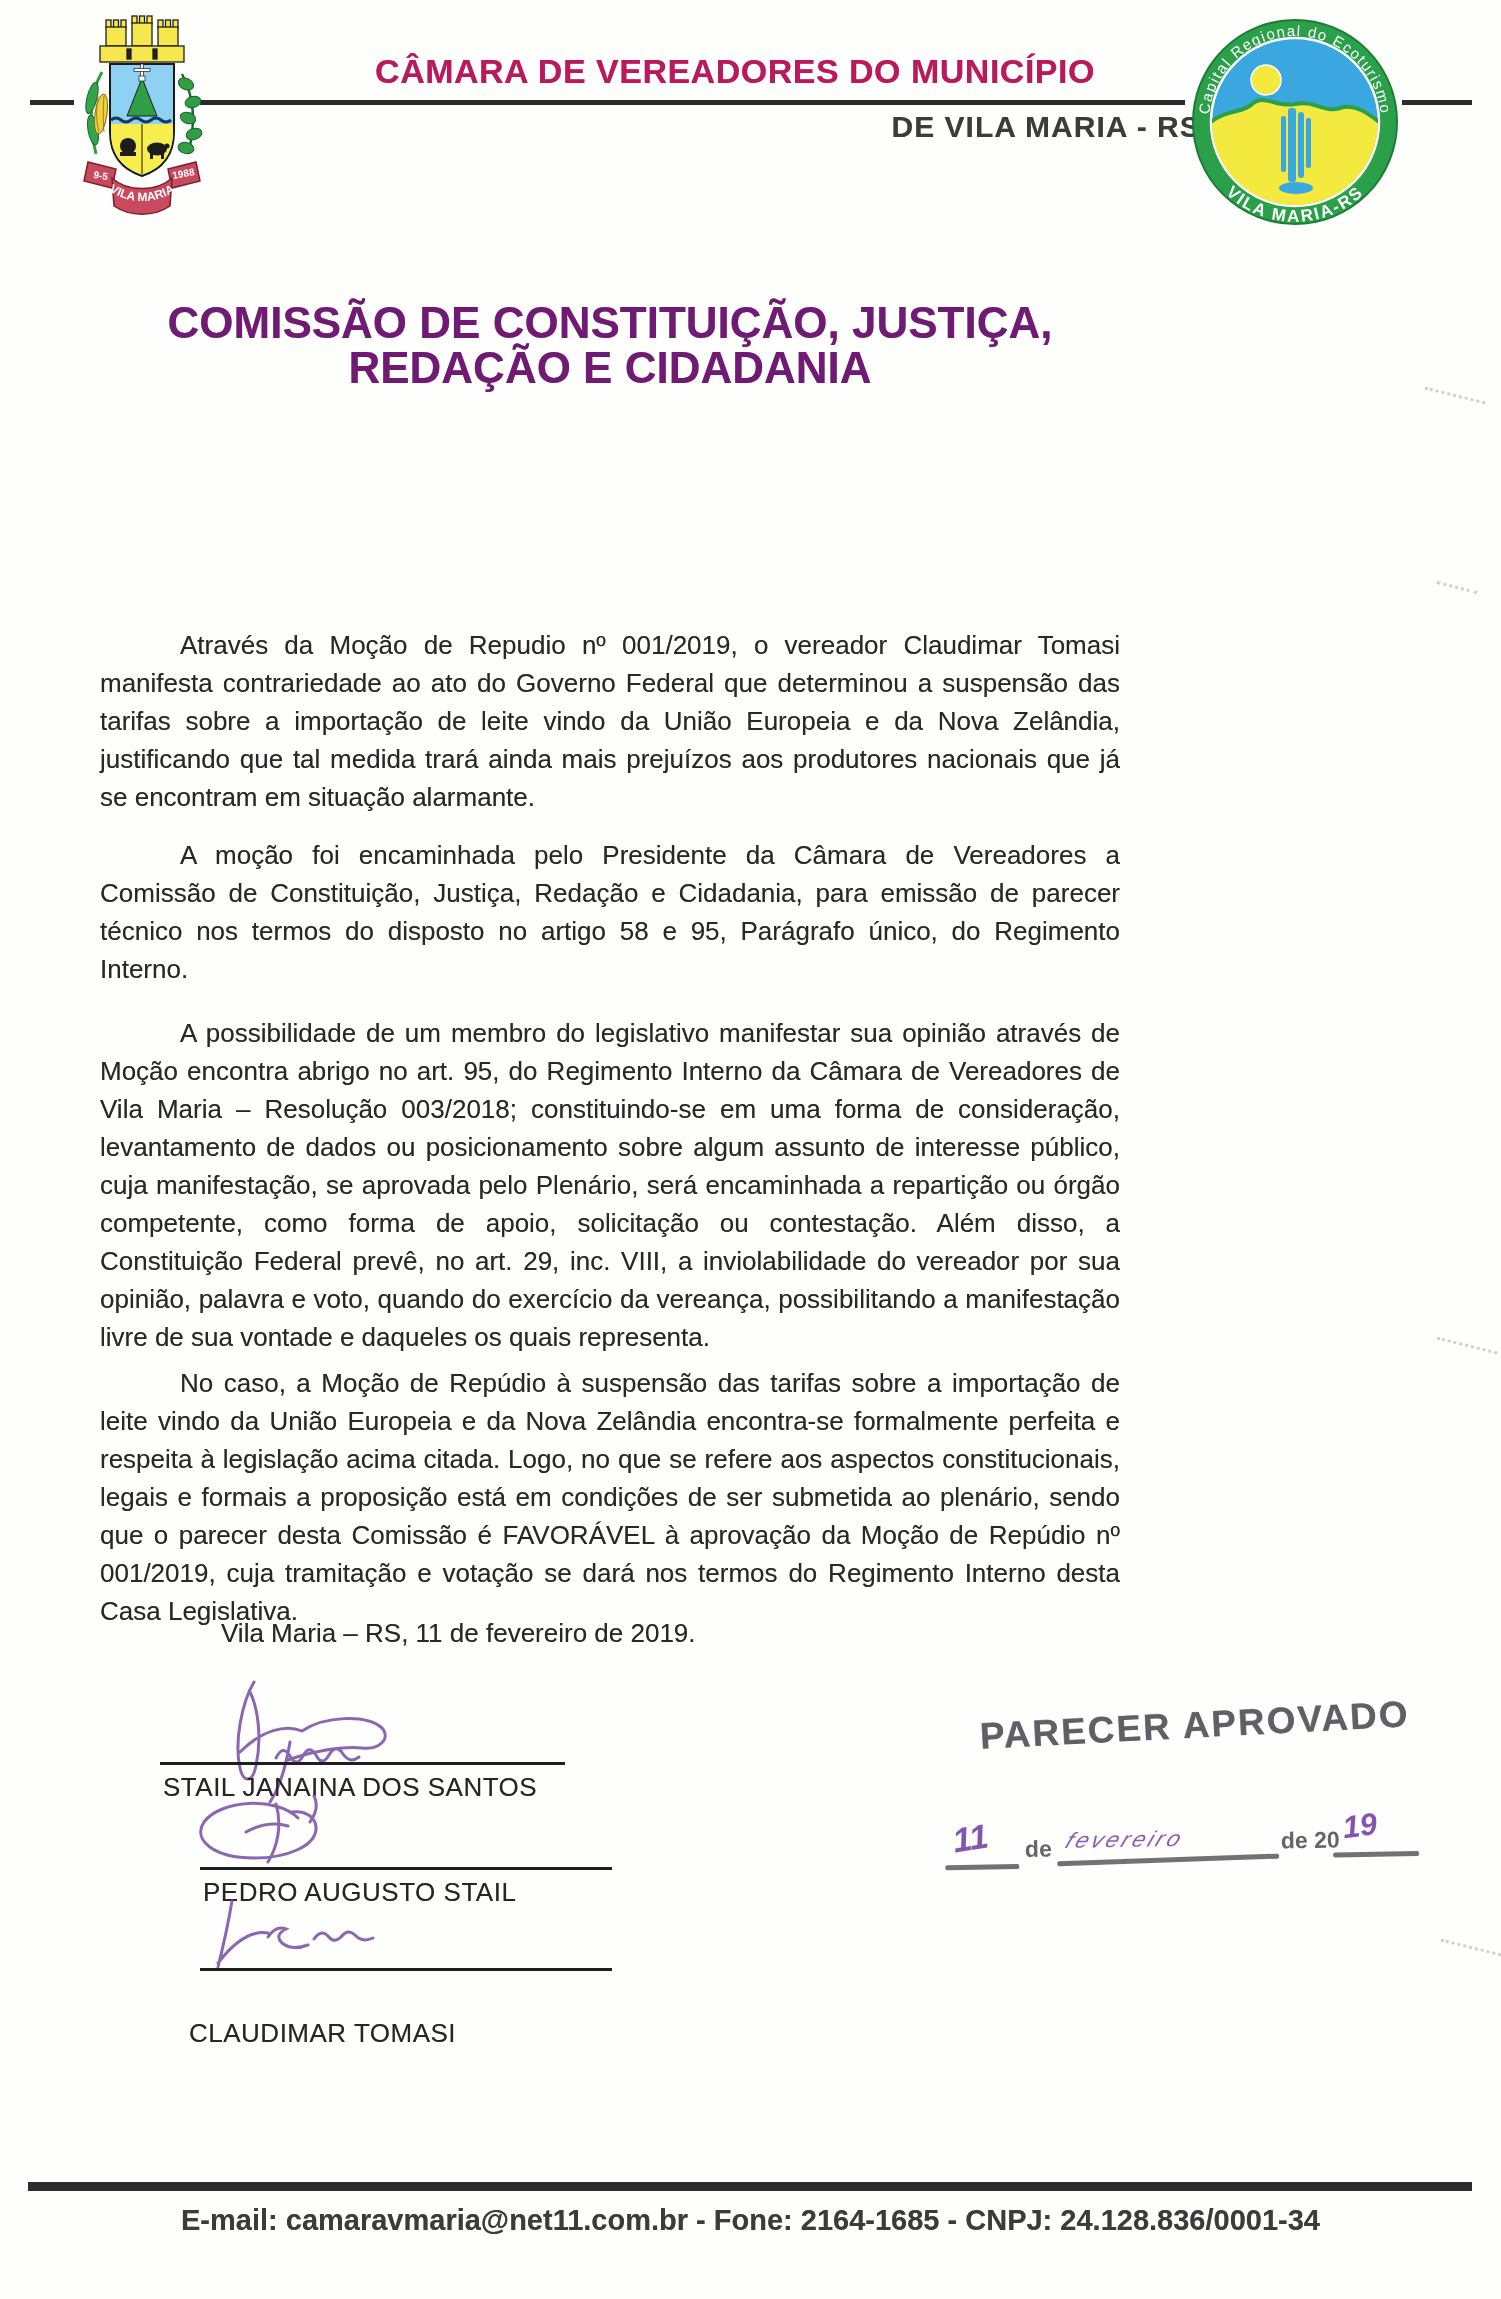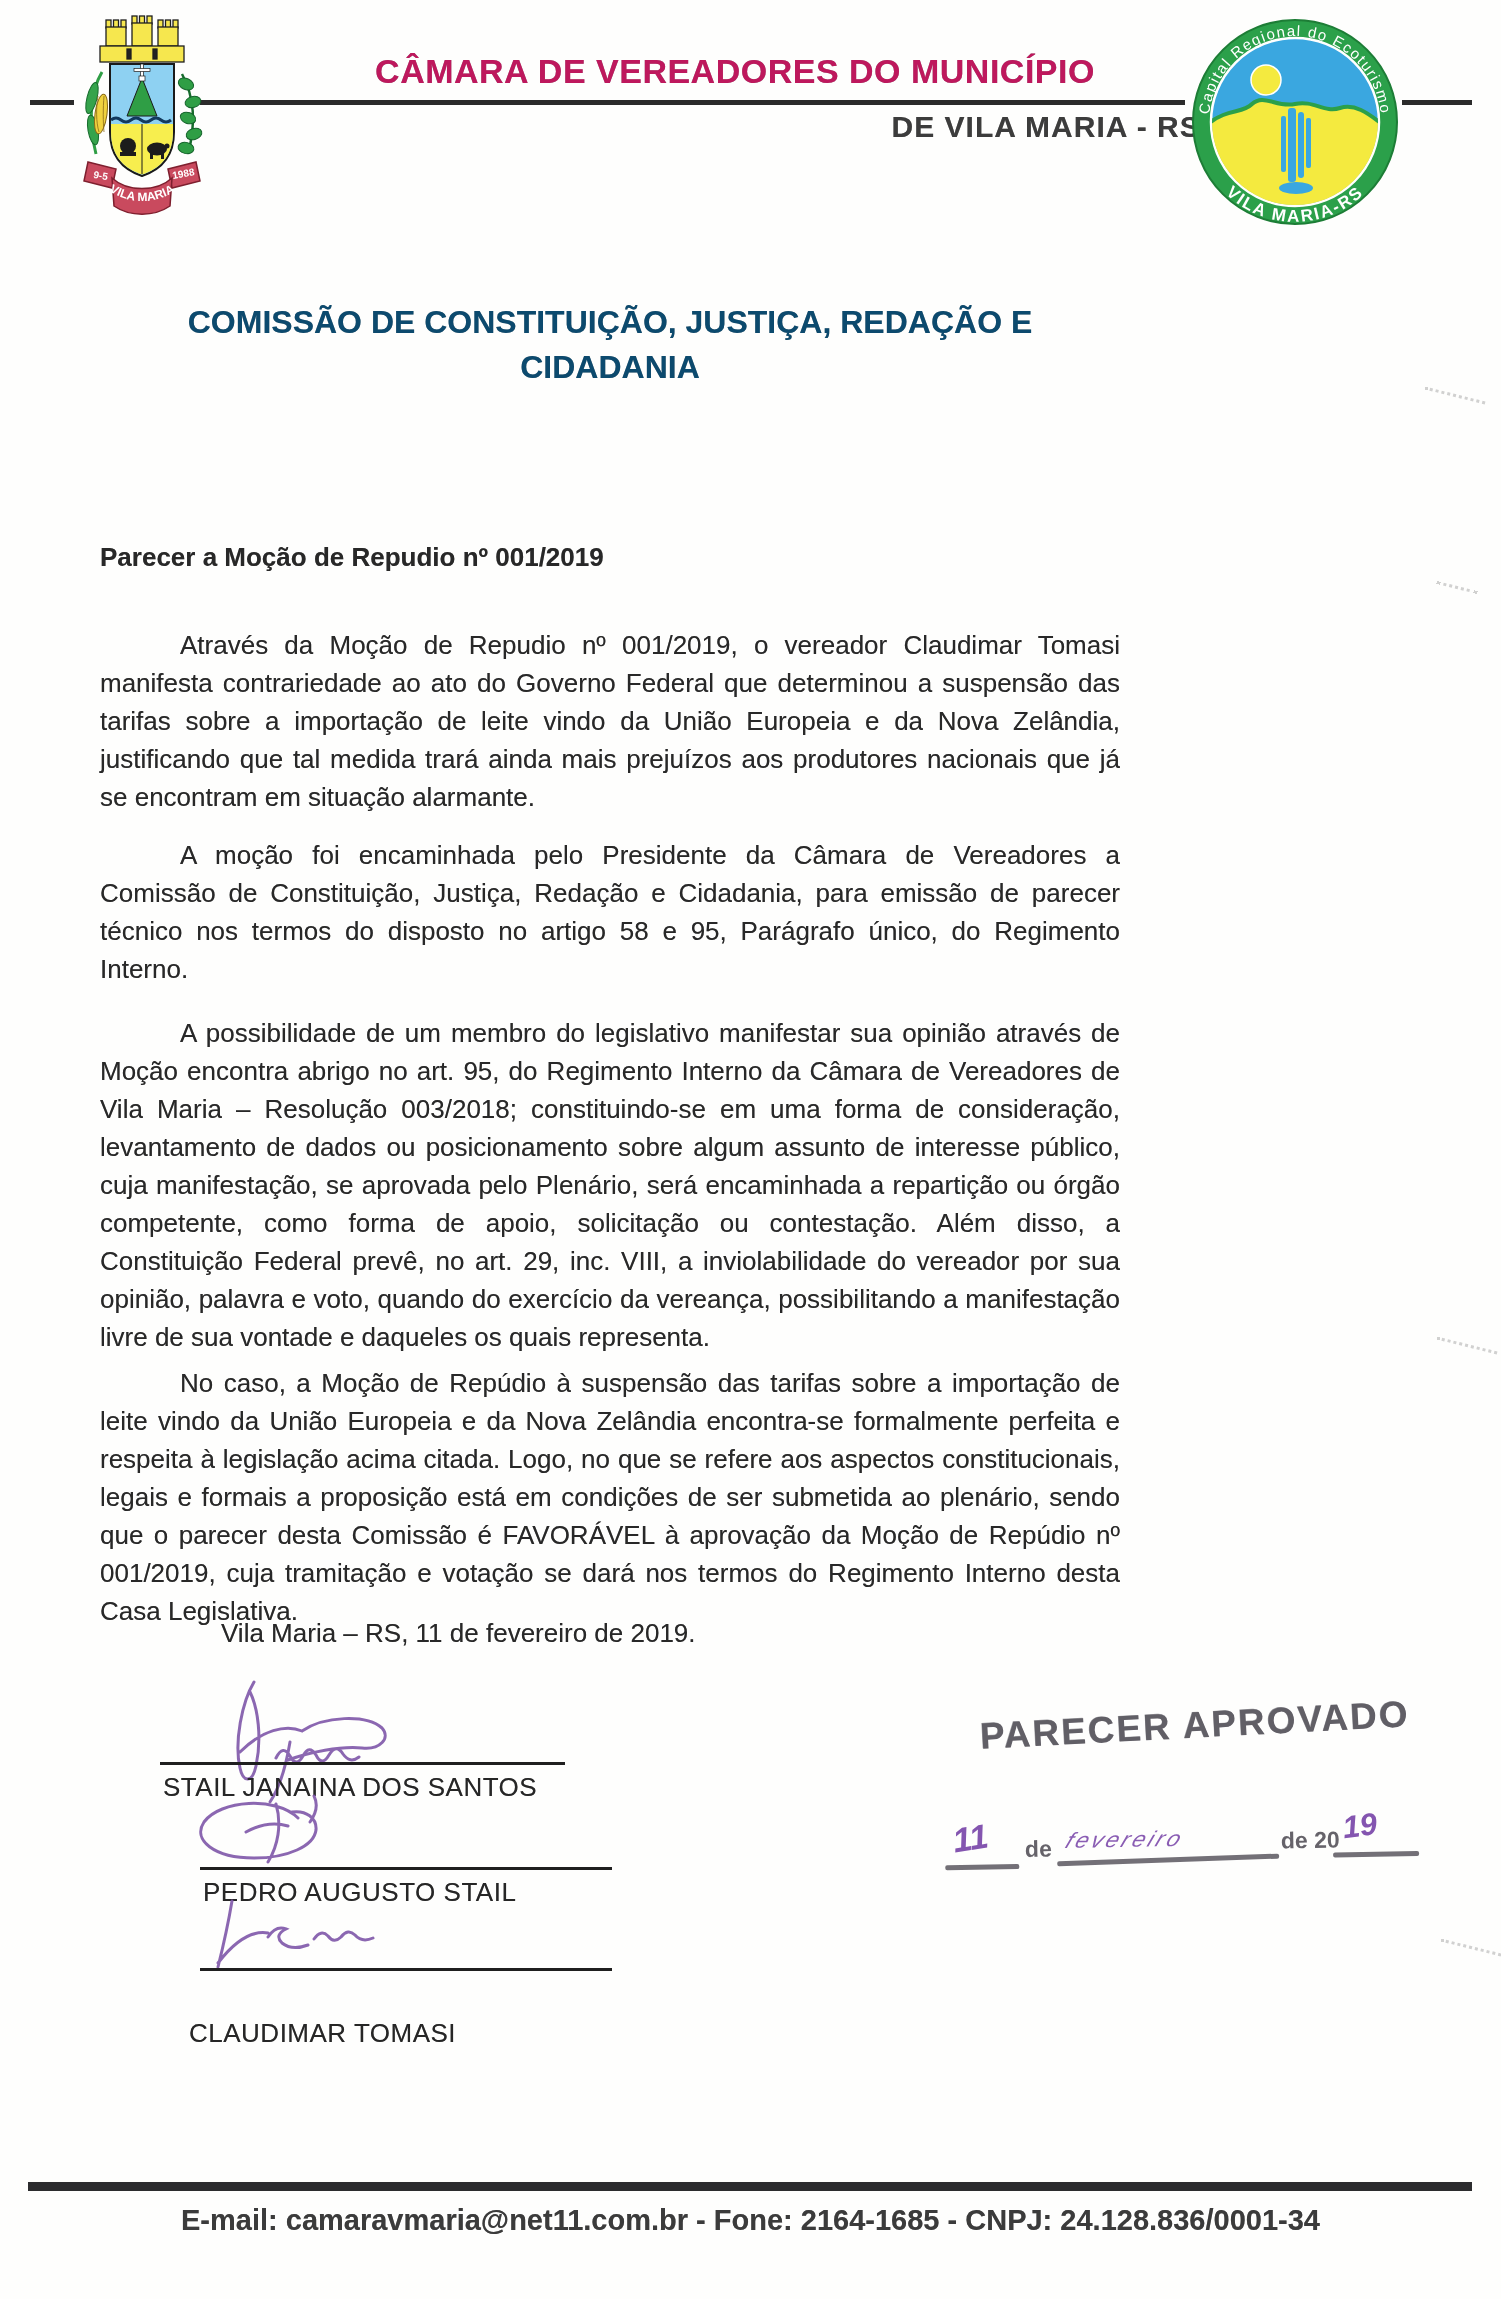--- a/index.html
+++ b/index.html
@@ -12,21 +12,21 @@
   
   .hdr-rule{position:absolute;top:100px;height:5px;background:#2b2b2b;}
   .org1{position:absolute;top:52px;left:260px;width:950px;text-align:center;
         font-size:34px;font-weight:bold;color:#be185d;letter-spacing:.5px;
         text-shadow:0 0 .6px rgba(50,50,50,.5);}
   .org2{position:absolute;top:110px;left:260px;width:950px;text-align:right;
         font-size:30px;font-weight:bold;color:#3c3c3c;letter-spacing:1px;
         text-shadow:0 0 .6px rgba(50,50,50,.5);}
   
   .doc-title{position:absolute;top:300px;left:140px;width:940px;text-align:center;
-        font-size:32px;line-height:45px;font-weight:bold;color:#0c4a6e;
+        font-size:44px;line-height:45px;font-weight:bold;color:#701a75;
         text-shadow:0 0 .6px rgba(50,50,50,.45);}
   .body-block{position:absolute;left:100px;width:1020px;font-size:26px;line-height:38px;
         color:#282828;text-shadow:0 0 .6px rgba(40,40,40,.45);}
   .subject{top:538px;font-weight:bold;}
   .para{text-align:justify;text-indent:80px;}
   .p1{top:600px;} .p2{top:810px;} .p3{top:988px;} .p4{top:1338px;}
   .date-line{position:absolute;top:1618px;left:180px;font-size:26px;color:#282828;
         text-shadow:0 0 .6px rgba(40,40,40,.45);margin-left:41px;}
   
   .sig-line{position:absolute;height:3px;background:#1f1f1f;}
@@ -163,21 +163,20 @@
     <text font-size="15" fill="#ffffff" letter-spacing="1.5" font-family="Liberation Sans, sans-serif">
       <textPath href="#sealTopArc" startOffset="50%" text-anchor="middle">Capital Regional do Ecoturismo</textPath>
     </text>
     <text font-size="17" font-weight="bold" fill="#ffffff" letter-spacing="2" font-family="Liberation Sans, sans-serif">
       <textPath href="#sealBottomArc" startOffset="50%" text-anchor="middle">VILA MARIA-RS</textPath>
     </text>
   </svg>
 
   <div class="doc-title">COMISSÃO DE CONSTITUIÇÃO, JUSTIÇA, REDAÇÃO E CIDADANIA</div>
 
-  <div class="body-block subject">Parecer a Moção de Repudio nº 001/2019</div>
   <p class="body-block para p1">Através da Moção de Repudio nº 001/2019, o vereador Claudimar Tomasi manifesta contrariedade ao ato do Governo Federal que determinou a suspensão das tarifas sobre a importação de leite vindo da União Europeia e da Nova Zelândia, justificando que tal medida trará ainda mais prejuízos aos produtores nacionais que já se encontram em situação alarmante.</p>
   <p class="body-block para p2">A moção foi encaminhada pelo Presidente da Câmara de Vereadores a Comissão de Constituição, Justiça, Redação e Cidadania, para emissão de parecer técnico nos termos do disposto no artigo 58 e 95, Parágrafo único, do Regimento Interno.</p>
   <p class="body-block para p3">A possibilidade de um membro do legislativo manifestar sua opinião através de Moção encontra abrigo no art. 95, do Regimento Interno da Câmara de Vereadores de Vila Maria – Resolução 003/2018; constituindo-se em uma forma de consideração, levantamento de dados ou posicionamento sobre algum assunto de interesse público, cuja manifestação, se aprovada pelo Plenário, será encaminhada a repartição ou órgão competente, como forma de apoio, solicitação ou contestação. Além disso, a Constituição Federal prevê, no art. 29, inc. VIII, a inviolabilidade do vereador por sua opinião, palavra e voto, quando do exercício da vereança, possibilitando a manifestação livre de sua vontade e daqueles os quais representa.</p>
   <p class="body-block para p4">No caso, a Moção de Repúdio à suspensão das tarifas sobre a importação de leite vindo da União Europeia e da Nova Zelândia encontra-se formalmente perfeita e respeita à legislação acima citada. Logo, no que se refere aos aspectos constitucionais, legais e formais a proposição está em condições de ser submetida ao plenário, sendo que o parecer desta Comissão é FAVORÁVEL à aprovação da Moção de Repúdio nº 001/2019, cuja tramitação e votação se dará nos termos do Regimento Interno desta Casa Legislativa.</p>
   <div class="date-line">Vila Maria – RS, 11 de fevereiro de 2019.</div>
 
   <svg class="scribble" style="left:190px;top:1668px;" width="220" height="140" viewBox="0 0 220 140">
     <path d="M64,14 C52,34 44,74 50,100 C53,114 62,116 66,98 C72,70 68,40 60,24
              M50,84 C72,62 96,56 112,63 C134,48 176,46 192,60 C201,70 190,82 172,80 C150,78 120,84 98,92
              M86,90 q7,-14 14,-2 q6,12 13,0 q6,-12 13,-1 q6,12 13,0 q7,-12 14,-1 q7,10 16,3

